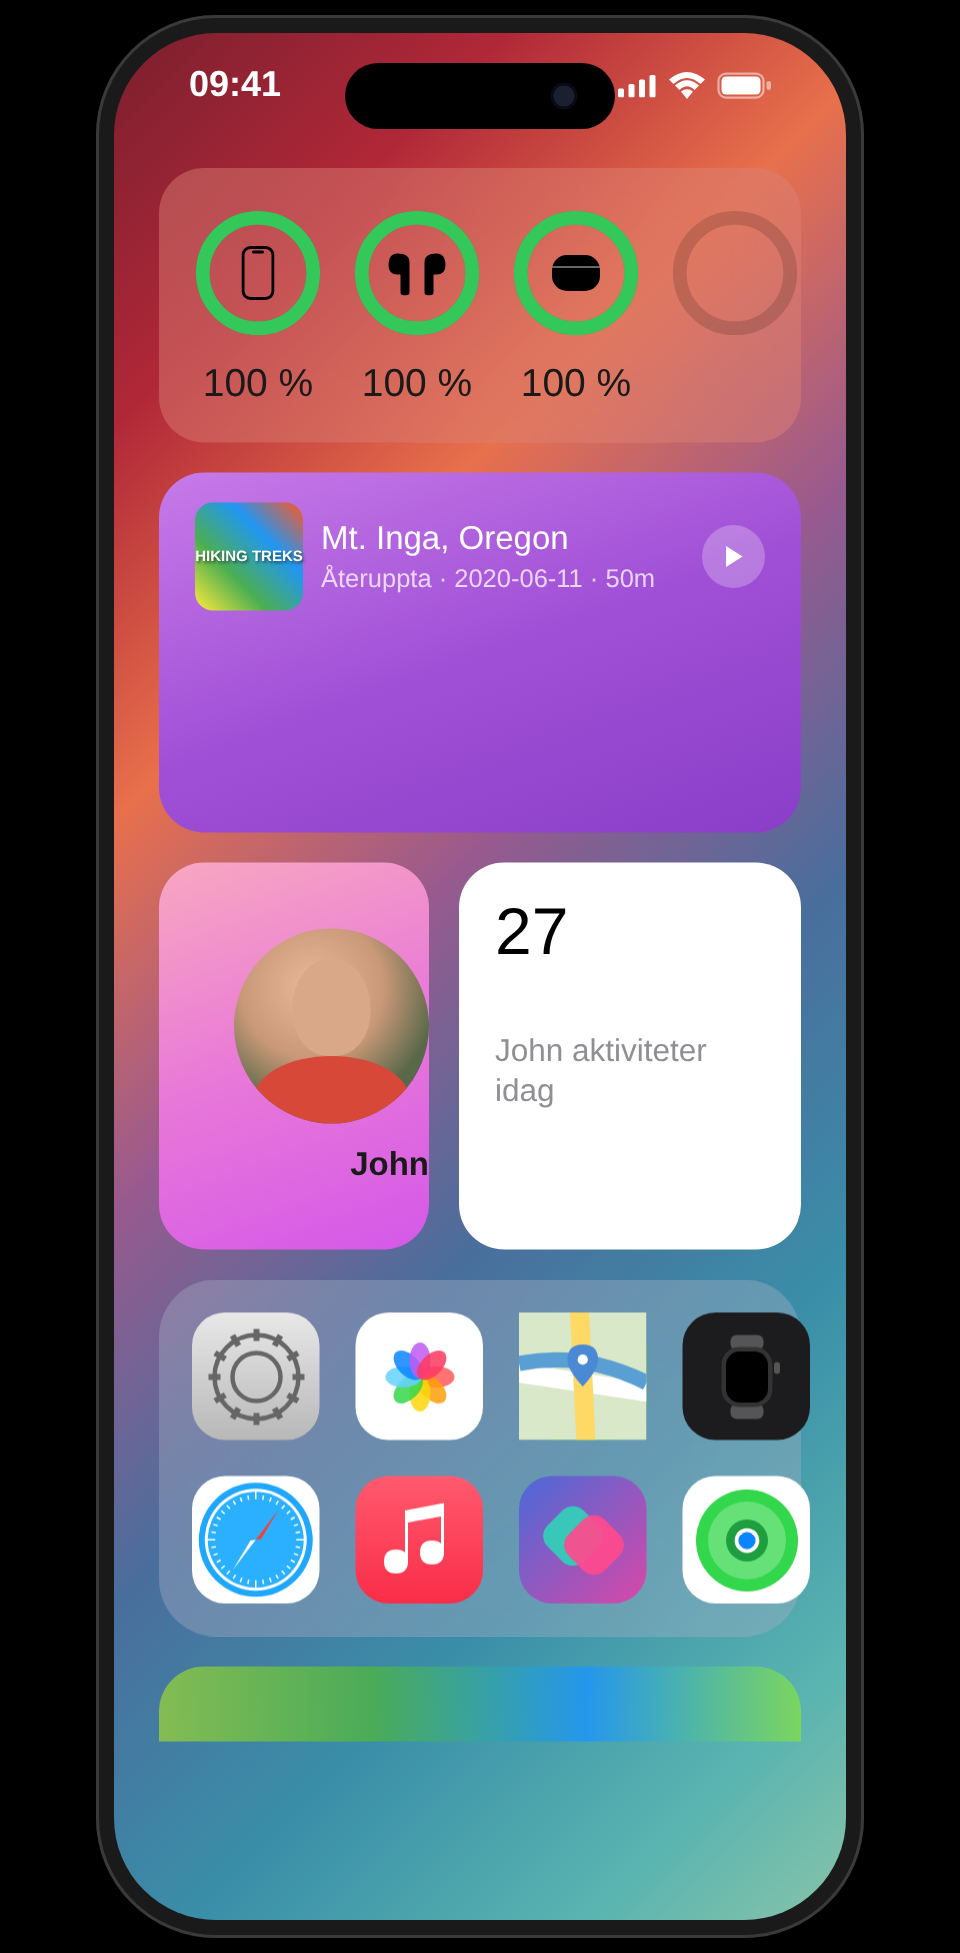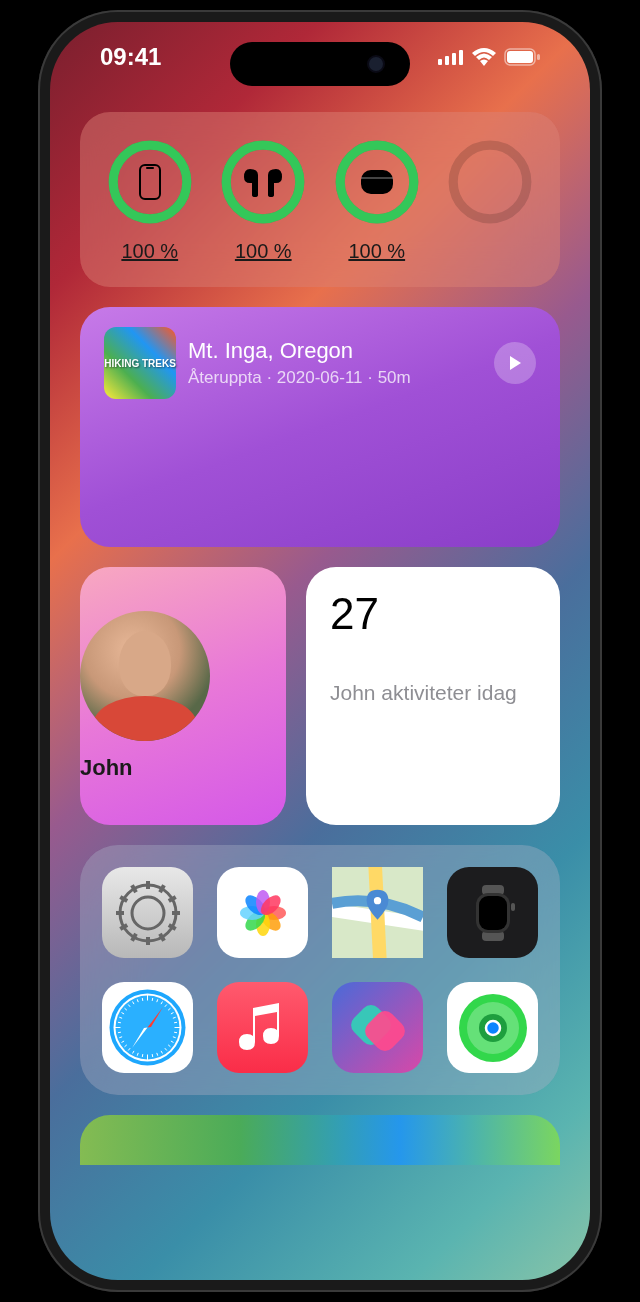--- a/index.html
+++ b/index.html
@@ -6,21 +6,21 @@
     body {
       width: 640px;
       height: 1302px;
       font-family: -apple-system, BlinkMacSystemFont, 'Segoe UI', sans-serif;
       background: #000;
       display: flex;
       align-items: center;
       justify-content: center;
     }
     .phone-frame {
-      width: 564px;
+      width: 512px;
       height: 1282px;
       background: #1a1a1a;
       border-radius: 80px;
       padding: 12px;
       position: relative;
       box-shadow: inset 0 0 0 2px #3a3a3a;
     }
     .phone-screen {
       width: 100%;
       height: 100%;
@@ -109,24 +109,23 @@
     .ring-svg { width: 100%; height: 100%; }
     .ring-bg { fill: none; stroke: rgba(0,0,0,0.15); stroke-width: 10; }
     .ring-fg { fill: none; stroke: #34c759; stroke-width: 10; stroke-linecap: round; }
     .battery-icon {
       position: absolute;
       top: 50%;
       left: 50%;
       transform: translate(-50%, -50%);
     }
     .battery-label {
-      font-size: 20px;
+      font-size: 26px;
       font-weight: 500;
       color: #1a1a1a;
-      text-decoration: underline;
     }
     .empty-ring .ring-fg { display: none; }
     
     .podcast-widget {
       background: linear-gradient(160deg, #c77ae8 0%, #a050d6 50%, #8a3ec8 100%);
       padding: 20px 24px;
       height: 240px;
       position: relative;
     }
     .podcast-header {
@@ -186,21 +185,21 @@
     }
     .small-widget {
       flex: 1;
       height: 258px;
       border-radius: 30px;
     }
     .contact-widget {
       background: linear-gradient(160deg, #f8a8c0 0%, #e878d8 50%, #d458e8 100%);
       display: flex;
       flex-direction: column;
-      align-items: flex-start;
+      align-items: flex-end;
       justify-content: center;
       gap: 14px;
     }
     .avatar {
       width: 130px;
       height: 130px;
       border-radius: 50%;
       background: radial-gradient(circle at 40% 30%, #e8b898, #c89878 40%, #586848 70%);
       position: relative;
       overflow: hidden;

